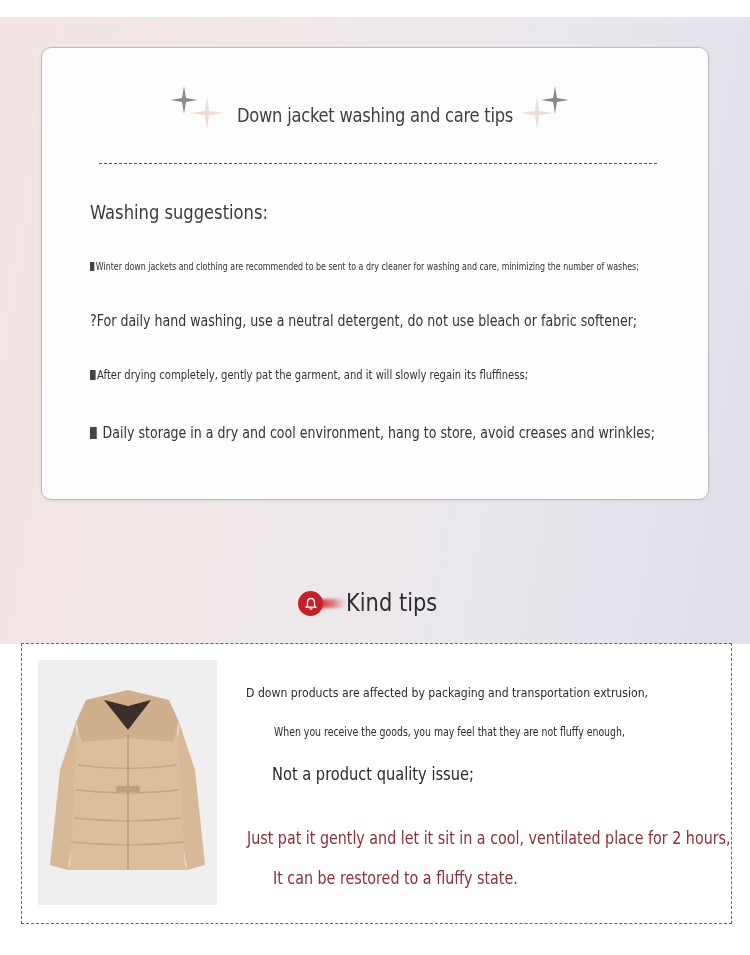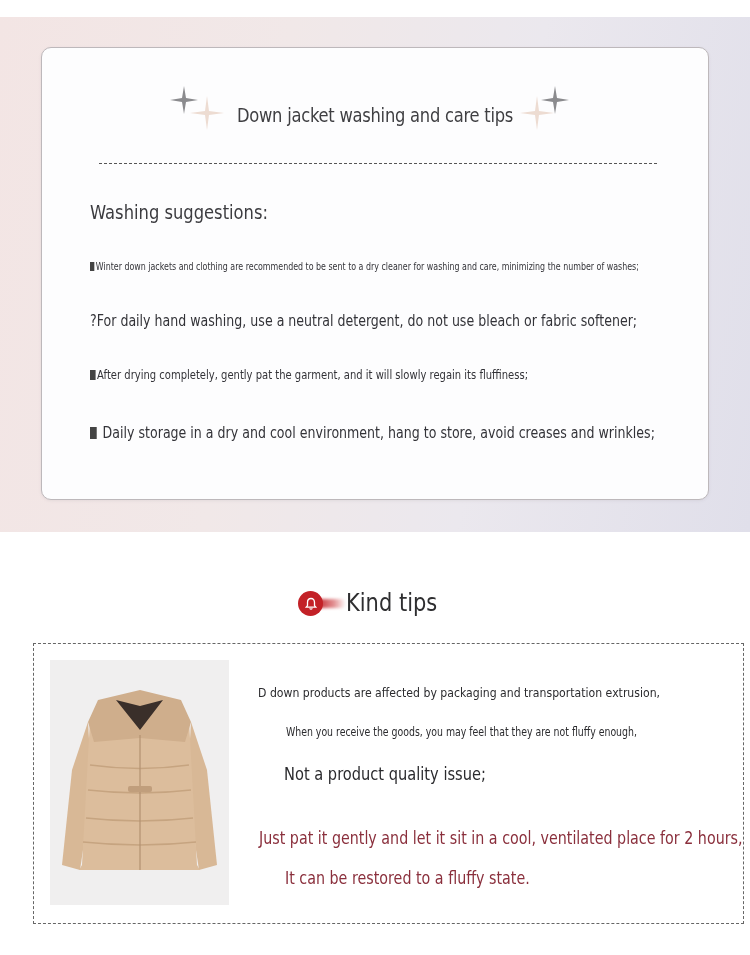--- a/index.html
+++ b/index.html
@@ -1,20 +1,20 @@
 <!DOCTYPE html>
 <html><head>
   <meta charset="utf-8">
   <style>
     * { margin: 0; padding: 0; box-sizing: border-box; }
     html, body { width: 750px; height: 955px; background: #ffffff; overflow: hidden; }
     body { position: relative; font-family: "Liberation Sans", "DejaVu Sans", sans-serif; }
 
     .care-section {
-      position: absolute; left: 0; top: 17px; width: 750px; height: 515px;
+      position: absolute; left: 0; top: 17px; width: 750px; height: 627px;
       background: linear-gradient(100deg, #f3e5e4 0%, #f1e8e8 35%, #ebe8ee 65%, #e0dfea 100%);
     }
     .care-card {
       position: absolute; left: 41px; top: 30px; width: 668px; height: 453px;
       background: #fdfdfe; border: 1px solid #bdb8bb; border-radius: 10px;
       box-shadow: 0 1px 3px rgba(150,140,150,0.15);
     }
     .card-title {
       position: absolute; left: 0; width: 100%; top: 56px; text-align: center;
       font-family: "DejaVu Sans", sans-serif; font-size: 19px; color: #3f3f42;
@@ -57,21 +57,21 @@
       background: linear-gradient(90deg, #c0232a 0%, rgba(200,40,45,0.5) 60%, rgba(200,40,45,0) 100%);
       border-radius: 5px; filter: blur(1.5px);
     }
     .kind-title {
       position: absolute; left: 50px; top: 0; white-space: nowrap;
       font-family: "DejaVu Sans", sans-serif; font-size: 25px; color: #2e2e30;
       transform-origin: left center; transform: scaleX(0.84);
     }
 
     .kind-box {
-      position: absolute; left: 33px; top: 643px; width: 711px; height: 281px;
+      position: absolute; left: 21px; top: 643px; width: 711px; height: 281px;
       border: 1px dashed #666;
     }
     .product-image {
       position: absolute; left: 16px; top: 16px; width: 179px; height: 245px;
       background: #f0efef;
     }
     .kind-line {
       position: absolute; white-space: nowrap; font-family: "DejaVu Sans", sans-serif;
       transform-origin: left center;
     }

